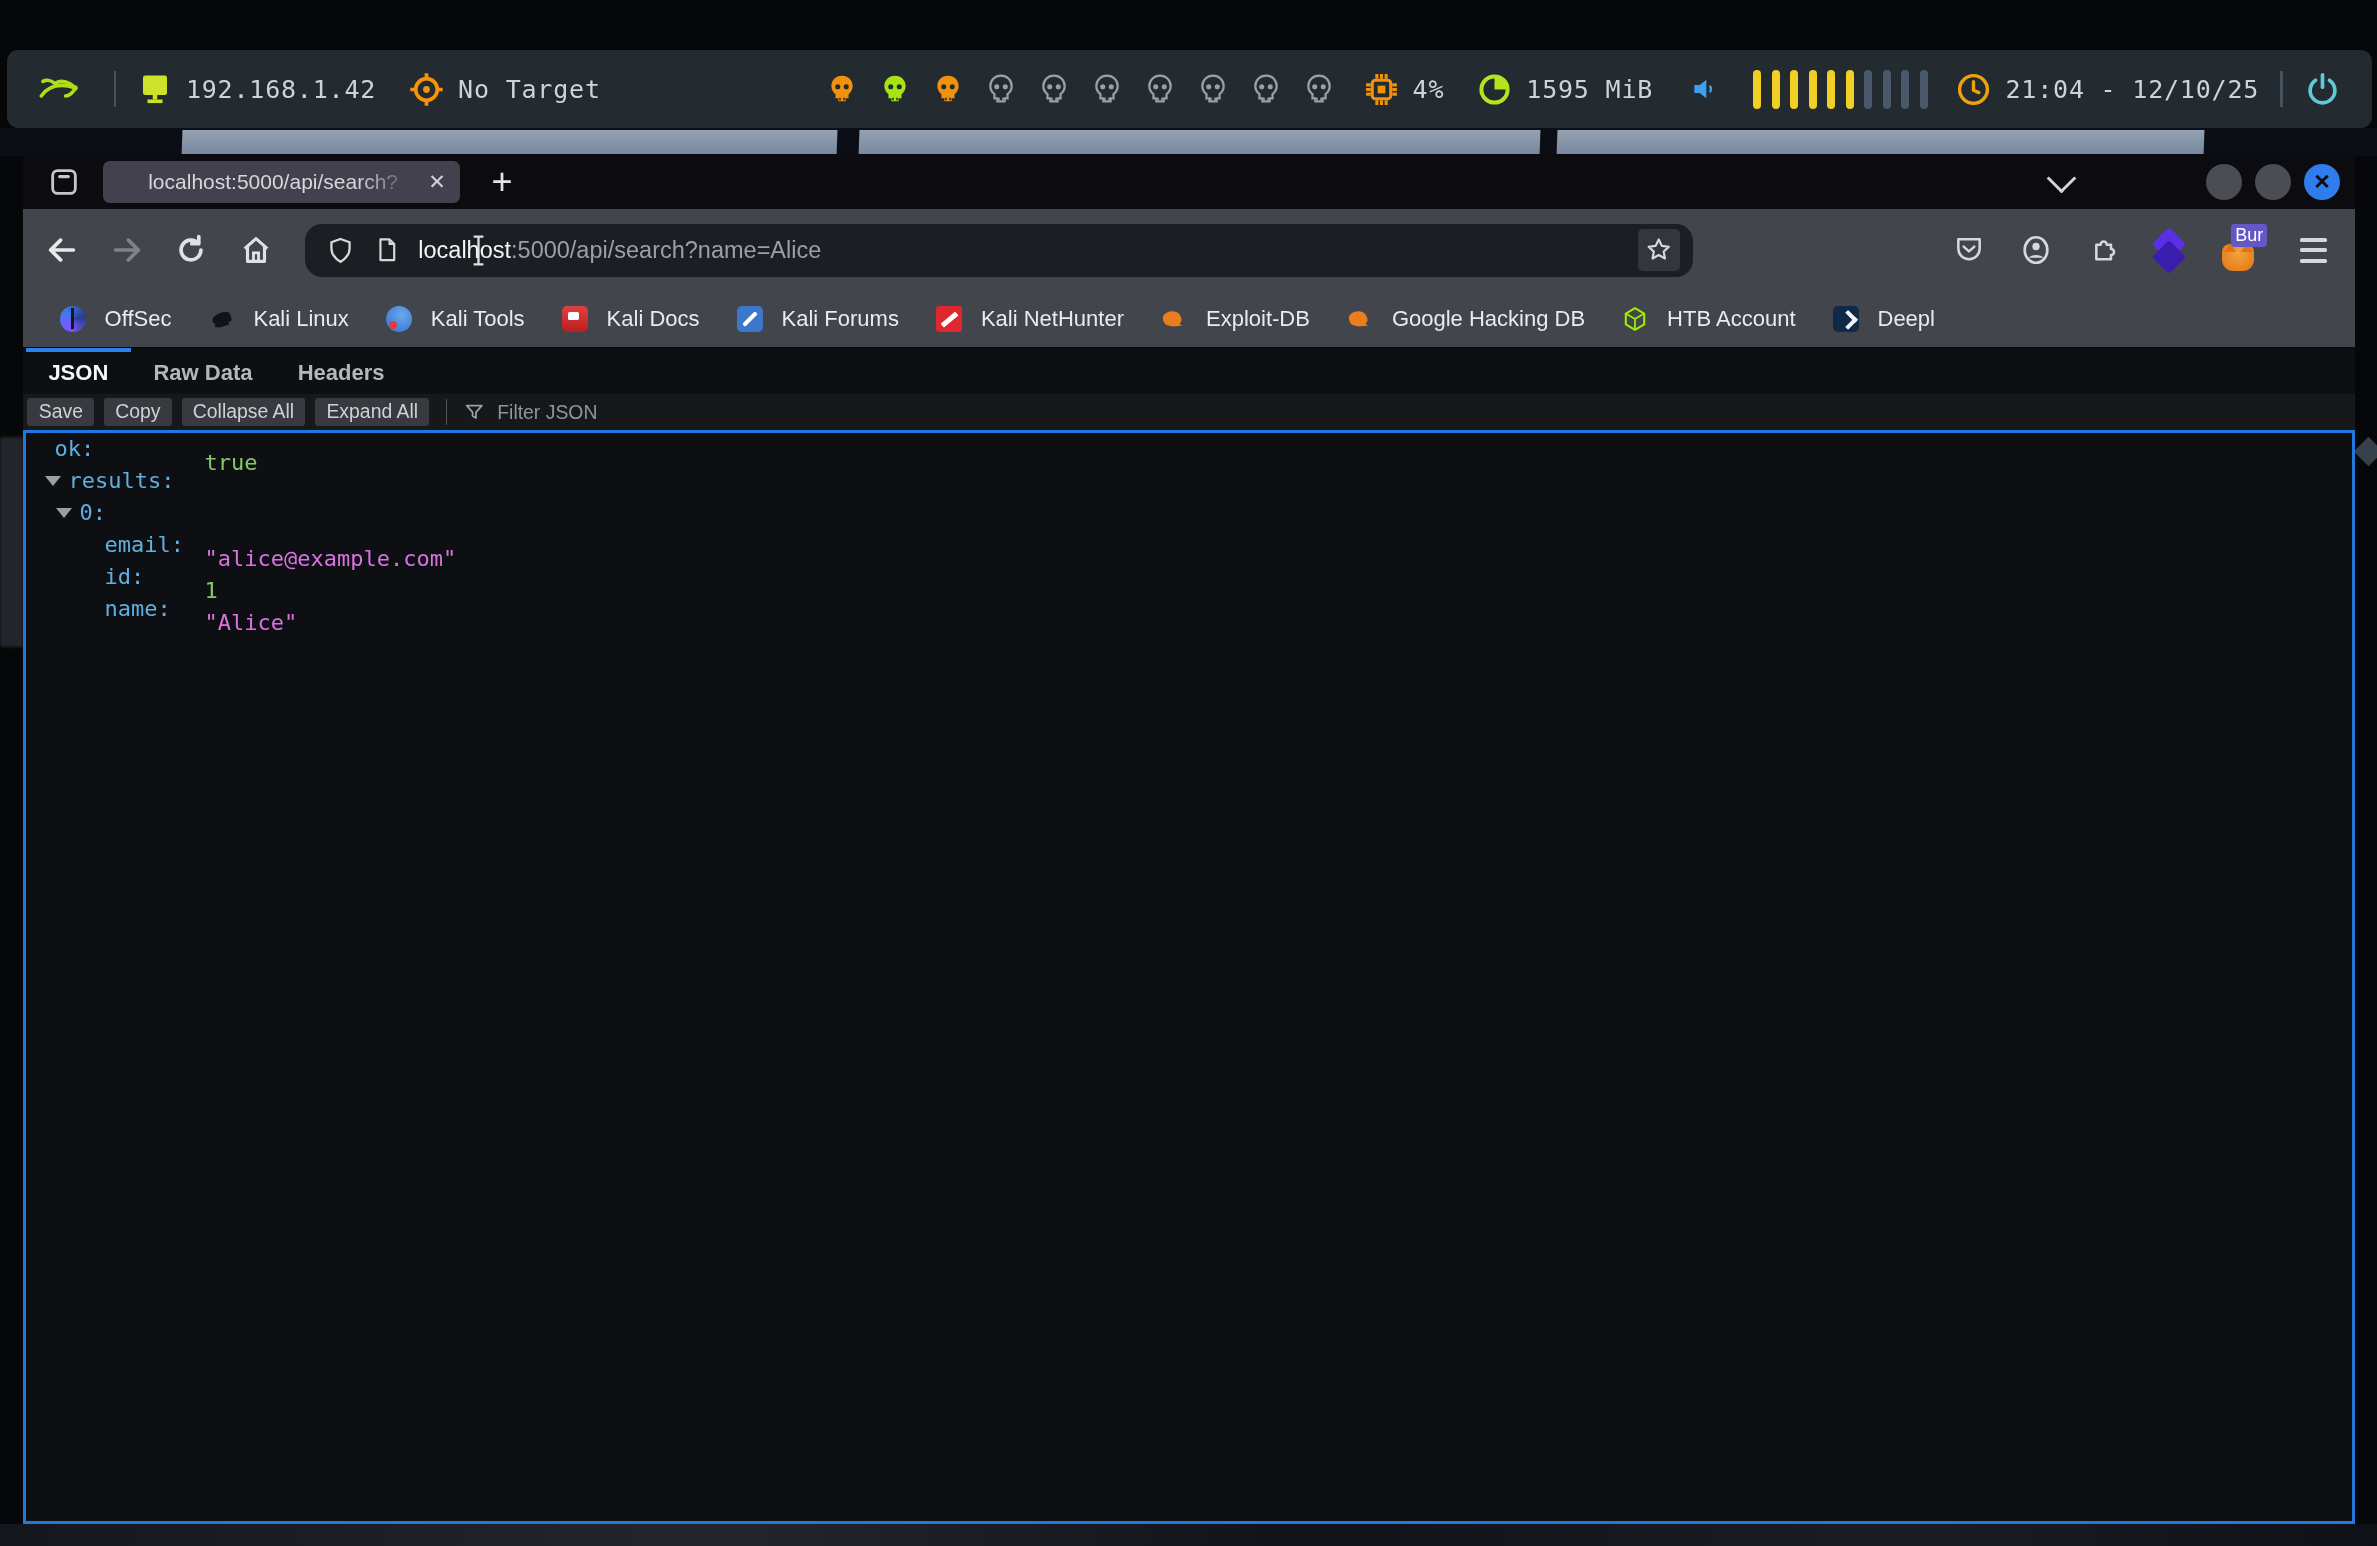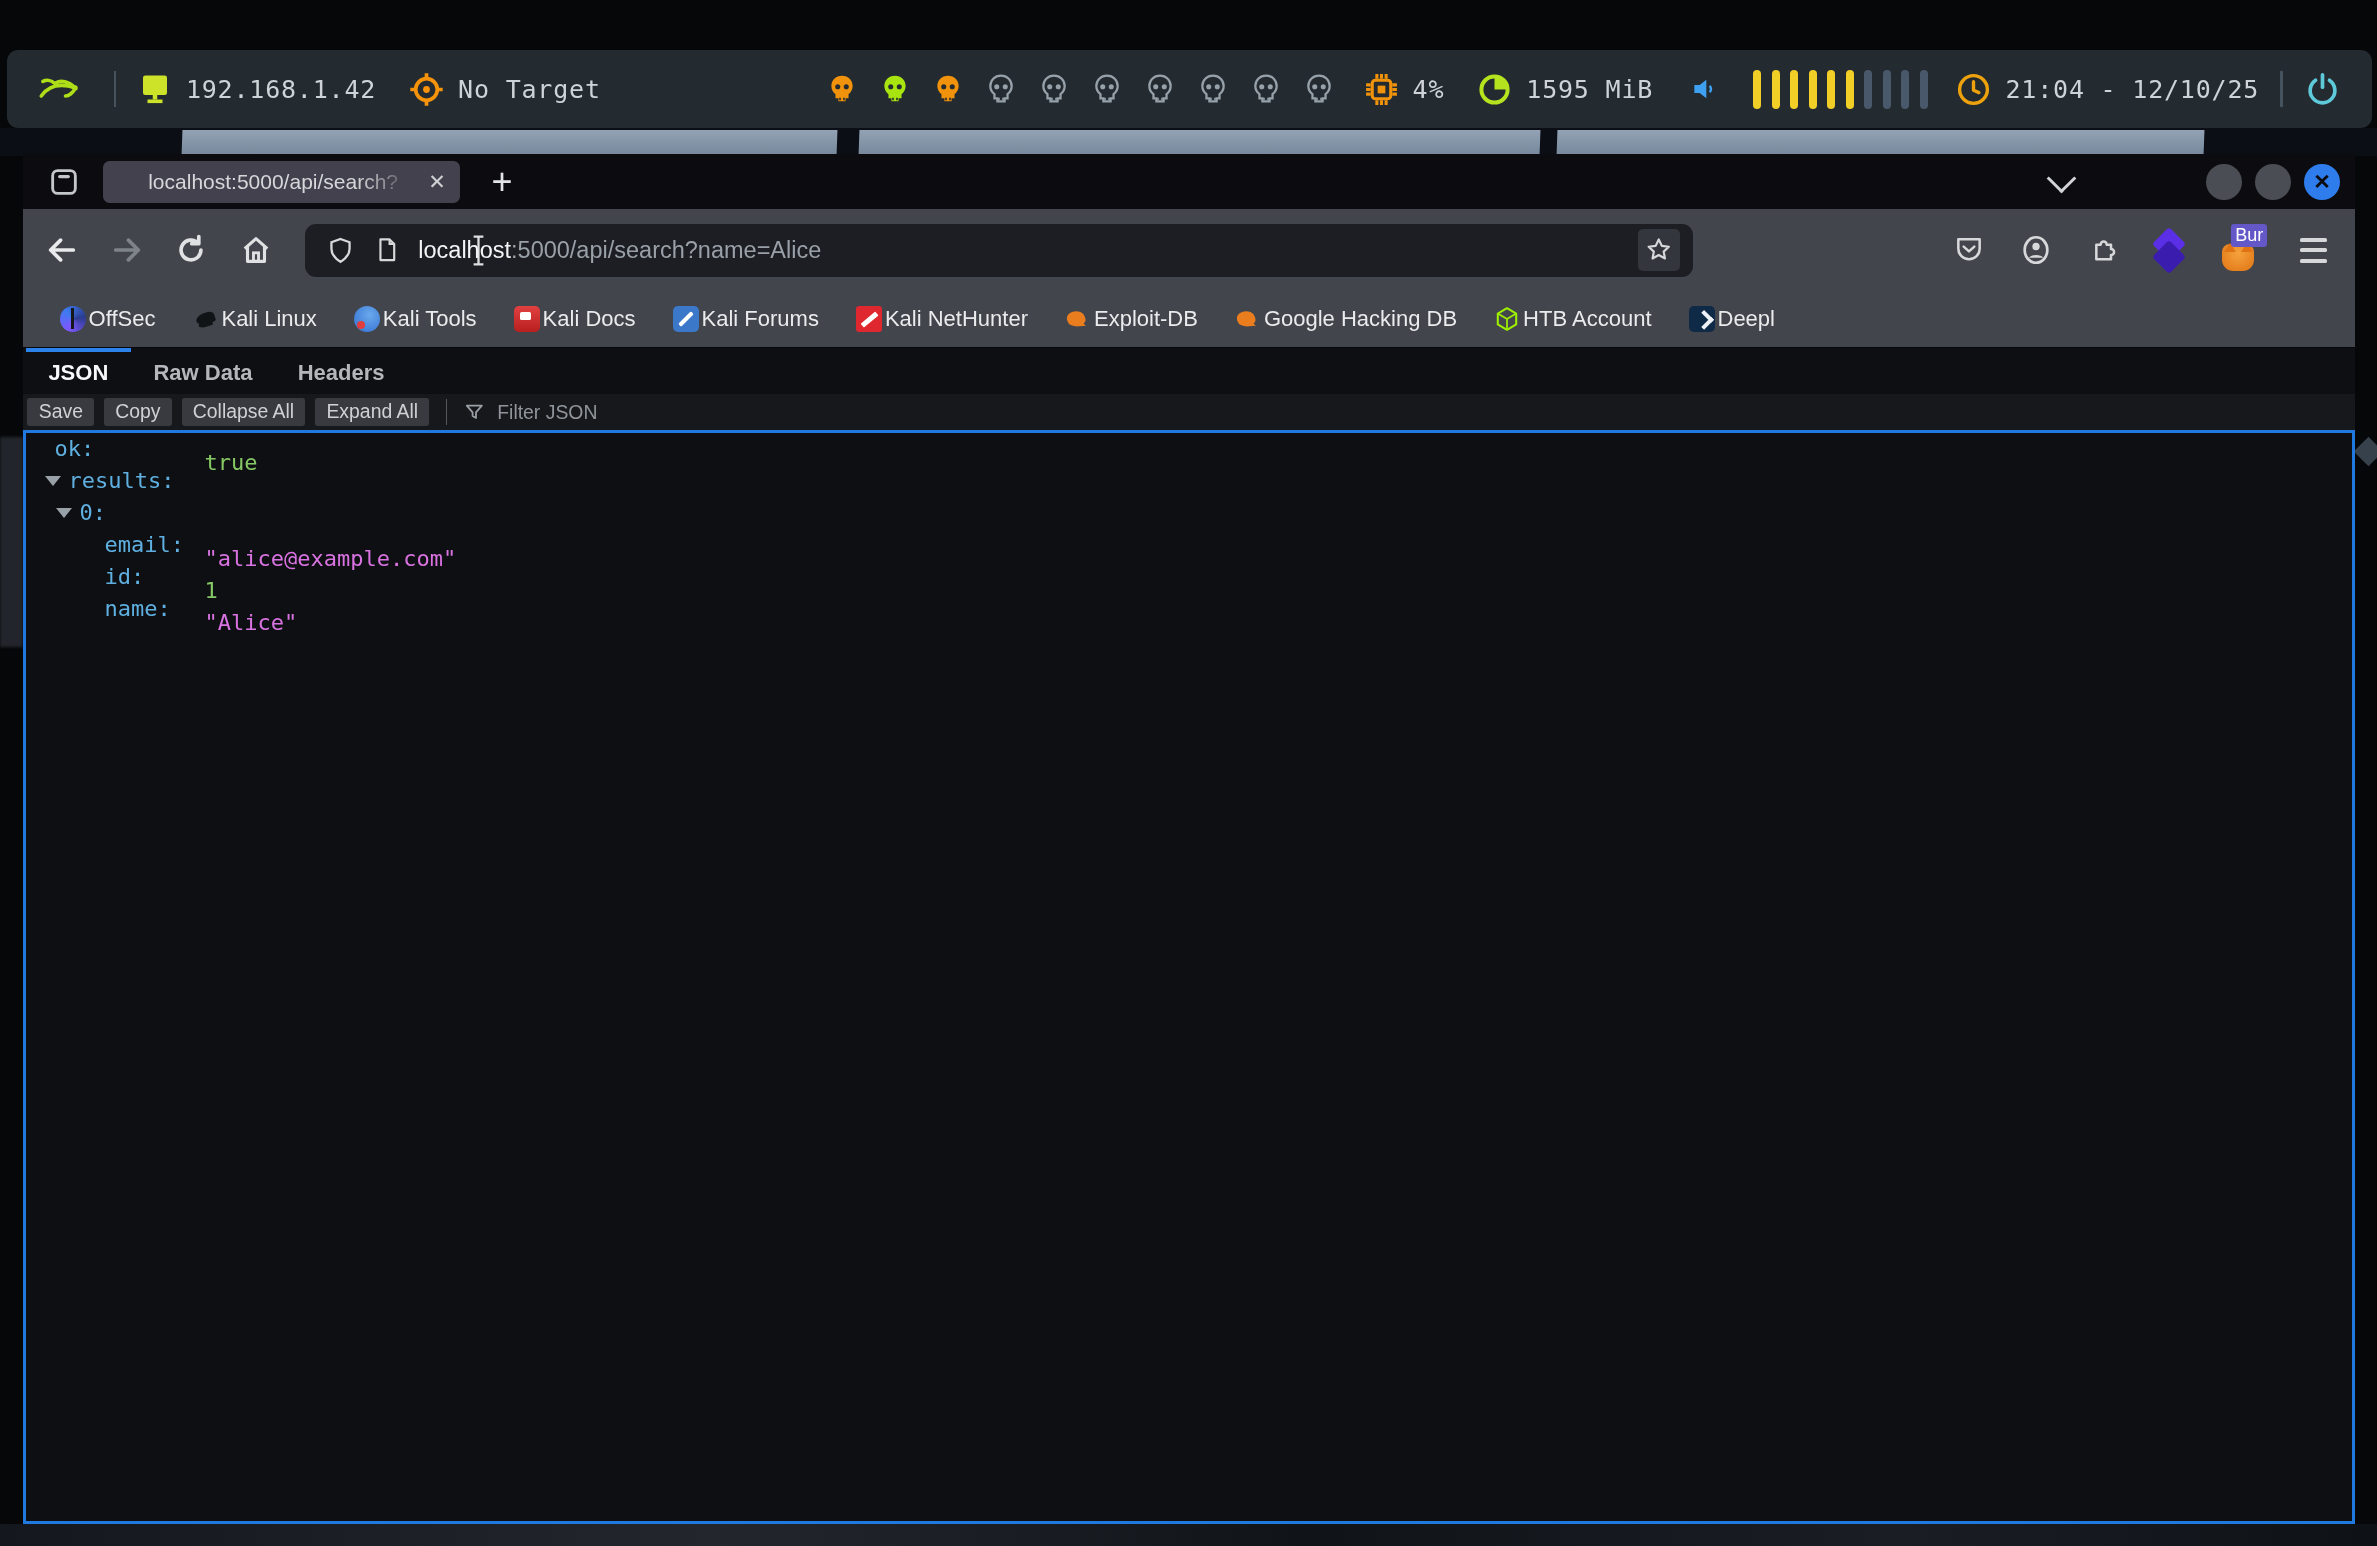--- a/index.html
+++ b/index.html
@@ -50,21 +50,21 @@
   .tabbar-right{margin-left:auto;display:flex;align-items:center;}
   .chev{width:18px;height:18px;border-right:3.2px solid #d2d4d7;border-bottom:3.2px solid #d2d4d7;
         transform:rotate(45deg);margin-right:121px;margin-top:-6.5px;}
   .wbtn{width:36px;height:36px;border-radius:50%;background:#4a4d53;margin-left:13px;}
   .wbtn.close{background:#2f7ded;display:flex;align-items:center;justify-content:center;
         color:#0b0c10;font-size:21px;font-weight:bold;}
 
   
   .navbar{height:82px;background:#42454b;display:flex;align-items:center;padding:0 21px;box-sizing:border-box;}
   .navicon{margin-right:27.5px;display:flex;align-items:center;justify-content:center;width:37px;height:37px;}
-  .urlbar{flex:0 0 1388px;height:53px;background:#1c1e24;border-radius:11px;display:flex;align-items:center;
+  .urlbar{flex:0 0 1388px;height:53px;background:#1c1e24;border-radius:17px;display:flex;align-items:center;
           padding:0 13px 0 21px;box-sizing:border-box;position:relative;margin-left:3.2px;}
   .urlicon{margin-right:18px;display:flex;align-items:center;}
   .urltext{font-size:23.5px;white-space:nowrap;overflow:hidden;}
   .url-host{color:#f3f4f6;}
   .url-rest{color:#9aa0a7;}
   .ibeam{position:absolute;left:167px;top:11.3px;width:13px;height:31px;opacity:.95}
   .starbox{margin-left:auto;width:42px;height:42px;border-radius:4.9px;background:#33363c;
            display:flex;align-items:center;justify-content:center;}
   .nav-right{margin-left:auto;display:flex;align-items:center;gap:34px;padding-right:6.5px;}
   .fpx{position:relative;width:34px;height:37px;}
@@ -77,21 +77,21 @@
   .burp .fox:before{content:"";position:absolute;left:1.6px;top:-6.5px;border:6.5px solid transparent;border-bottom:9.7px solid #e07414;}
   .burp .fox:after{content:"";position:absolute;right:1.6px;top:-6.5px;border:6.5px solid transparent;border-bottom:9.7px solid #e07414;}
   .burp .badge{position:absolute;right:-1.6px;top:-4.9px;background:#6457c8;color:#fff;font-size:18px;
              padding:0.8px 4px;border-radius:3.2px;font-family:"Liberation Sans",sans-serif;}
   .hamb{display:flex;flex-direction:column;gap:6.5px;}
   .hamb span{width:27.5px;height:4px;background:#d6d8da;border-radius:1.6px;}
 
   
   .bmbar{height:57px;background:#42454b;display:flex;align-items:center;gap:37px;
          padding:0 37px;box-sizing:border-box;border-bottom:1.6px solid #08080a;}
-  .bm{display:flex;align-items:center;gap:3px;color:#e9ebec;font-size:22px;white-space:nowrap;}
+  .bm{display:flex;align-items:center;gap:19px;color:#e9ebec;font-size:22px;white-space:nowrap;}
   .bmicon{width:26px;height:26px;flex:0 0 26px;position:relative;border-radius:4.9px;}
   .bm-offsec{border-radius:50%;background:conic-gradient(from 200deg,#7e57ff,#3d7bf0,#2b3c8f,#7e57ff);}
   .bm-offsec:before{content:"";position:absolute;left:11.3px;top:2.4px;width:3.2px;height:21px;background:#14161a;}
   .bm-kali{background:transparent;}
   .bm-kali:before{content:"";position:absolute;left:3.2px;top:6.5px;width:19.4px;height:11.3px;border-radius:60% 40% 20% 60%;
                   background:#111417;transform:rotate(-18deg);box-shadow:-1.6px 4.9px 0 -2.4px #111417;}
   .bm-kalitools{border-radius:50%;background:radial-gradient(circle at 60% 35%,#6aa8ec,#2f6fd0);}
   .bm-kalitools:before{content:"";position:absolute;left:3.2px;bottom:3.2px;width:8px;height:8px;border-radius:50%;background:#e23d3d;}
   .bm-kalidocs{background:linear-gradient(180deg,#e14040,#b91f1f);}
   .bm-kalidocs:before{content:"";position:absolute;left:6.5px;top:5.7px;width:11.3px;height:8px;background:#fff;border-radius:1.6px;}

